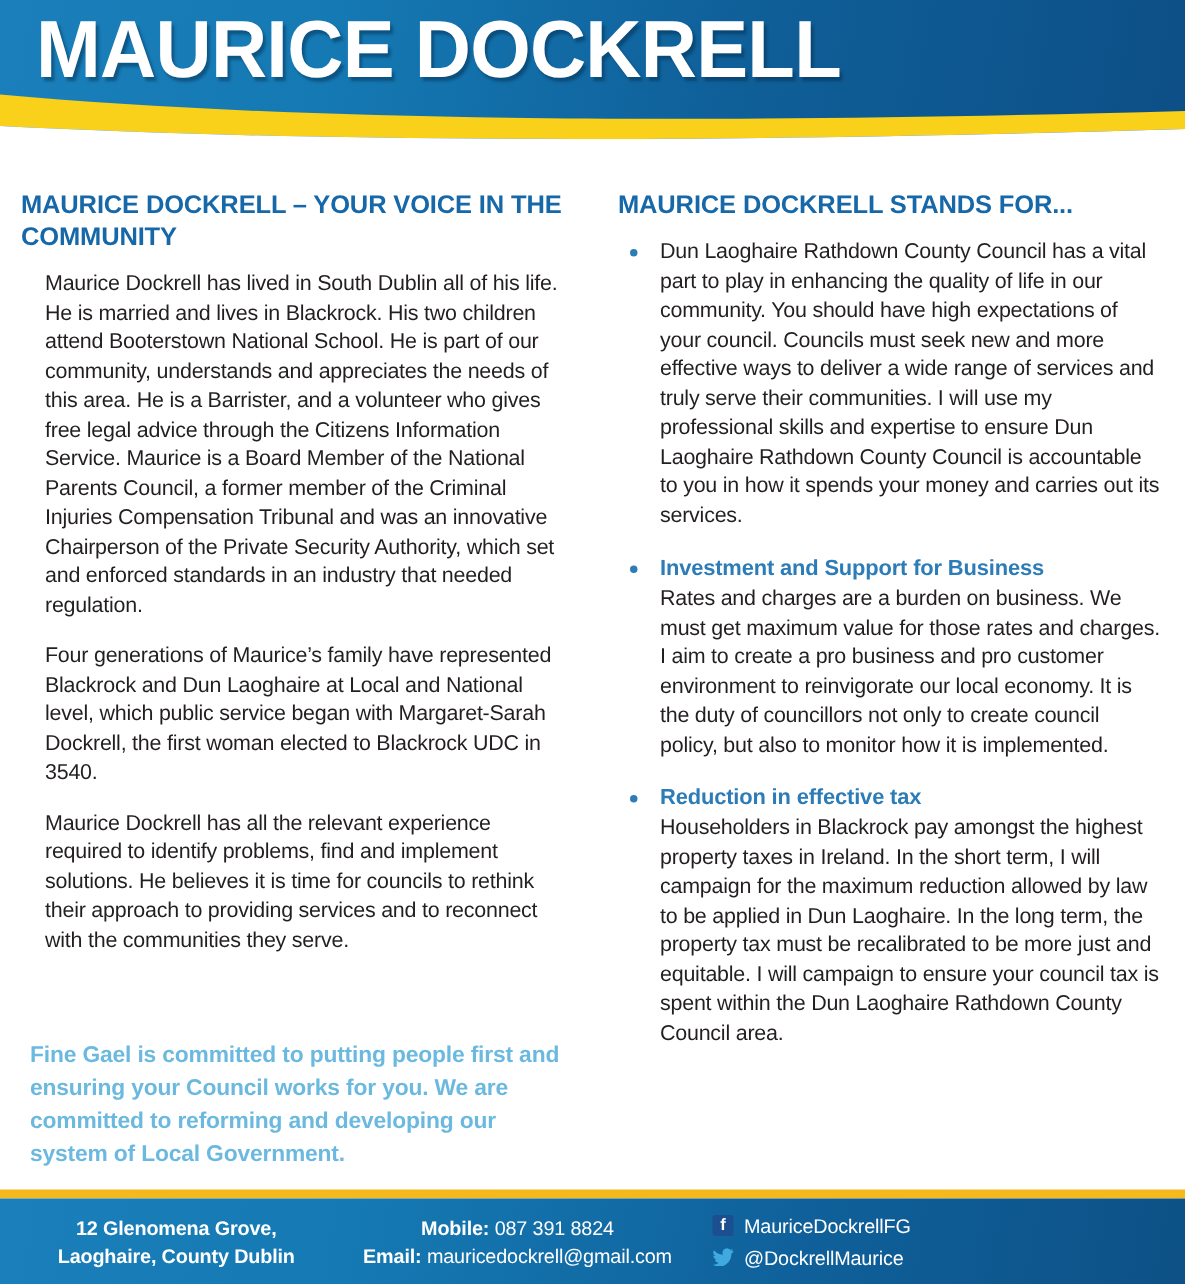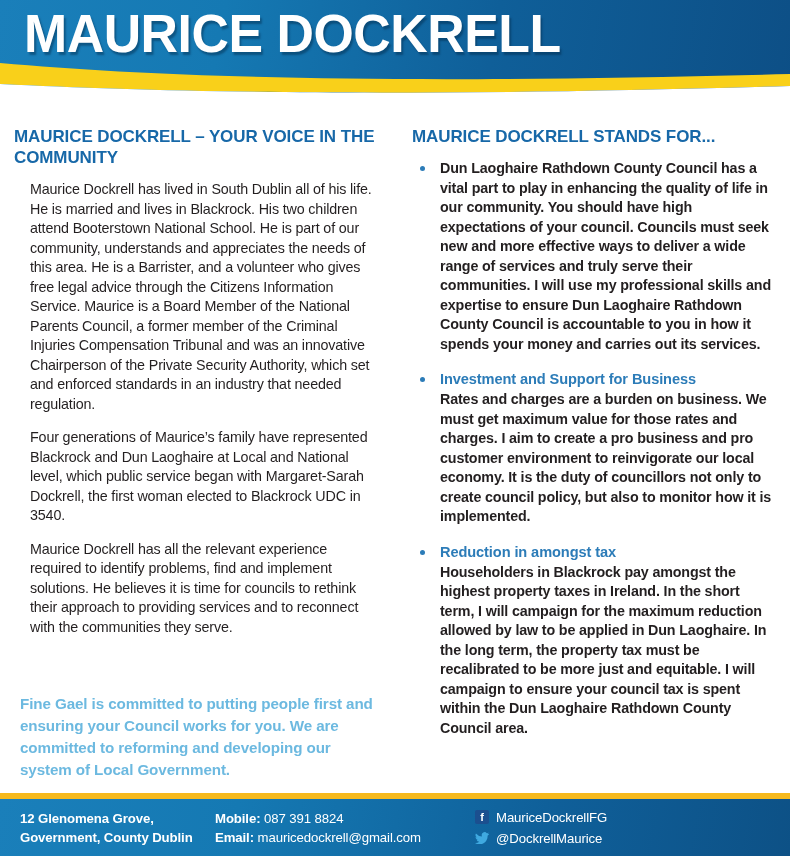--- a/index.html
+++ b/index.html
@@ -126,40 +126,40 @@
     font-weight: bold;
     line-height: 19px;
     letter-spacing: -0.1px;
   }
   .bullet-body {
     margin: 0;
     color: #231f20;
     font-size: 14.3px;
     line-height: 19.5px;
     letter-spacing: -0.15px;
-    font-weight: bold;
   }
 
   
   .footer-strip {
     position: absolute;
     left: 0;
     top: 793px;
     width: 790px;
     height: 6px;
     background: #f6b91d;
   }
   .footer {
     position: absolute;
     left: 0;
     top: 799px;
     width: 790px;
     height: 57px;
     background: linear-gradient(100deg, #1a7fba 0%, #1579b3 30%, #0f5f99 70%, #0d5186 100%);
     color: #ffffff;
+    text-align: center;
   }
   .footer-inner {
     display: flex;
     align-items: center;
     height: 57px;
     padding: 0 20px;
     box-sizing: border-box;
     font-size: 13.2px;
     line-height: 19px;
     letter-spacing: -0.1px;
@@ -229,36 +229,36 @@
           <span class="bullet-dot"></span>
           <p class="bullet-body">Dun Laoghaire Rathdown County Council has a vital part to play in enhancing the quality of life in our community. You should have high expectations of your council. Councils must seek new and more effective ways to deliver a wide range of services and truly serve their communities. I will use my professional skills and expertise to ensure Dun Laoghaire Rathdown County Council is accountable to you in how it spends your money and carries out its services.</p>
         </li>
         <li class="bullet-item">
           <span class="bullet-dot"></span>
           <p class="bullet-title">Investment and Support for Business</p>
           <p class="bullet-body">Rates and charges are a burden on business. We must get maximum value for those rates and charges. I aim to create a pro business and pro customer environment to reinvigorate our local economy. It is the duty of councillors not only to create council policy, but also to monitor how it is implemented.</p>
         </li>
         <li class="bullet-item">
           <span class="bullet-dot"></span>
-          <p class="bullet-title">Reduction in amongst tax</p>
+          <p class="bullet-title">Reduction in effective tax</p>
           <p class="bullet-body">Householders in Blackrock pay amongst the highest property taxes in Ireland. In the short term, I will campaign for the maximum reduction allowed by law to be applied in Dun Laoghaire. In the long term, the property tax must be recalibrated to be more just and equitable. I will campaign to ensure your council tax is spent within the Dun Laoghaire Rathdown County Council area.</p>
         </li>
       </ul>
     </div>
 
   </div>
 </div>
 
 <div class="footer-strip"></div>
 <div class="footer">
   <div class="footer-inner">
 
     <div class="footer-col footer-address">
       <div class="footer-line">12 Glenomena Grove,</div>
-      <div class="footer-line">Government, County Dublin</div>
+      <div class="footer-line">Laoghaire, County Dublin</div>
     </div>
 
     <div class="footer-col footer-contact">
       <div class="footer-line">
         <span class="footer-label">Mobile:</span>
         <span>087 391 8824</span>
       </div>
       <div class="footer-line">
         <span class="footer-label">Email:</span>
         <span>mauricedockrell@gmail.com</span>

